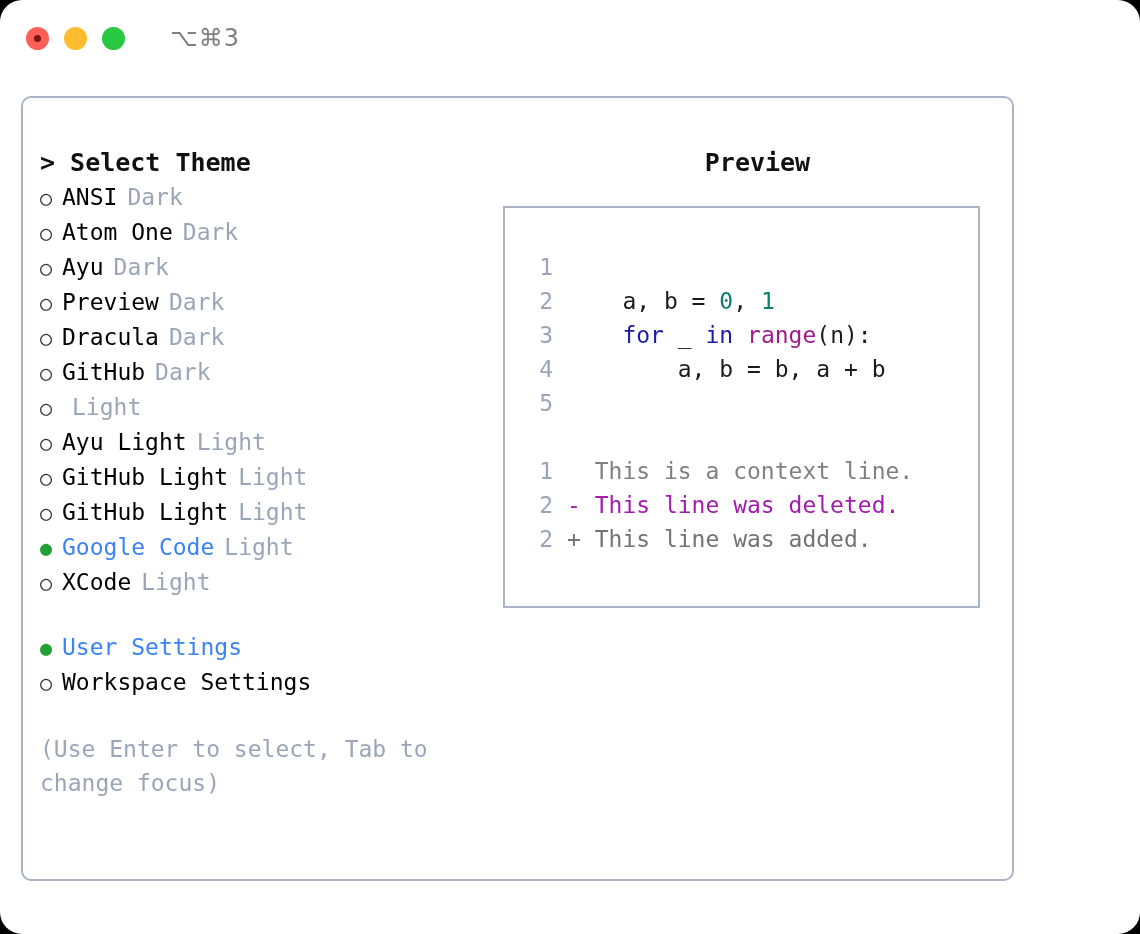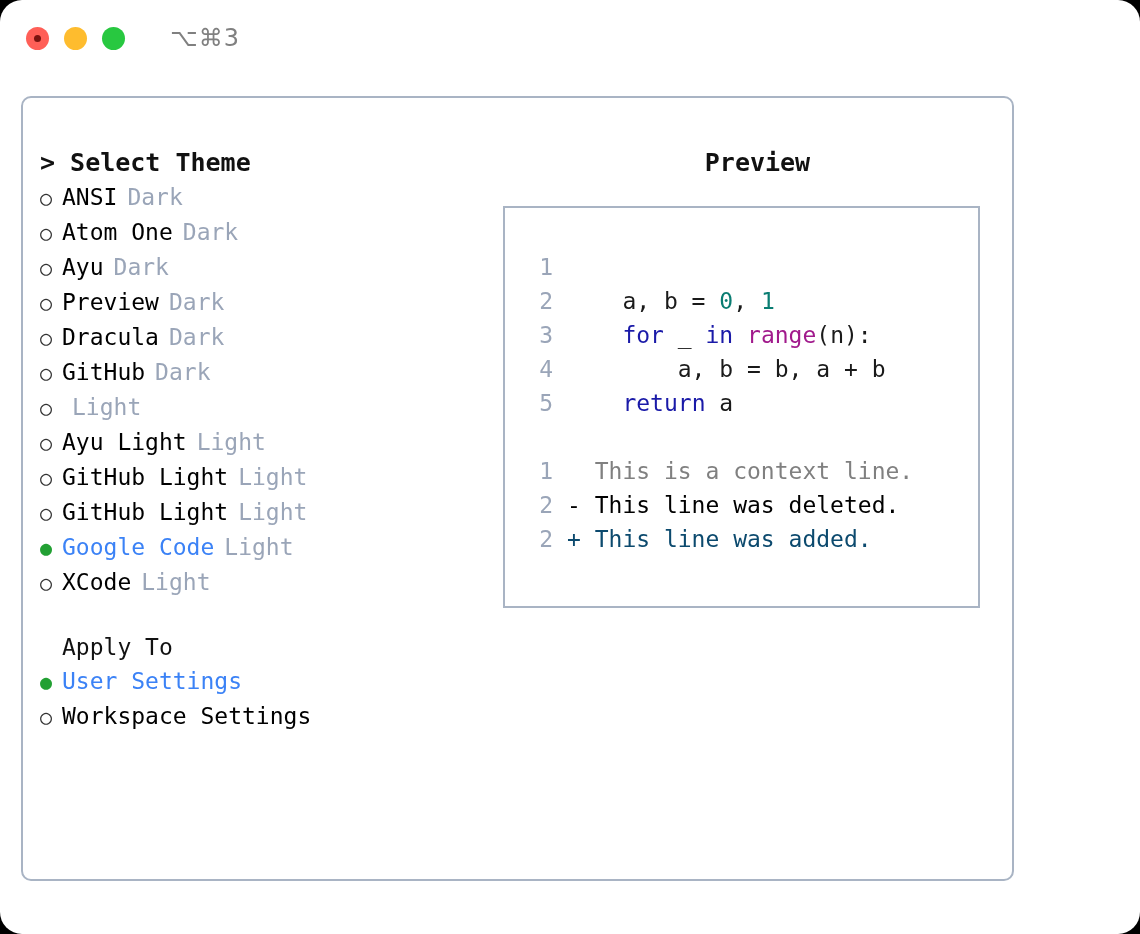--- a/index.html
+++ b/index.html
@@ -176,22 +176,22 @@
     margin-right: 14px;
   }
   .code-text { color: #1a1a1a; }
   .blank-line { height: 34px; }
 
   .tok-kw   { color: #1a1aa8; }
   .tok-fn   { color: #a11a8c; }
   .tok-num  { color: #0a7d72; }
   .tok-pun  { color: #1a1a1a; }
   .tok-ctx  { color: #808080; }
-  .tok-del  { color: #000000; }
-  .tok-add  { color: #0c4a6e; }
+  .tok-del  { color: #a21caf; }
+  .tok-add  { color: #737373; }
 </style>
 </head>
 <body>
 
 <div class="page">
 
   <div class="titlebar">
     <div class="dots">
       <span class="dot red"></span>
       <span class="dot yellow"></span>
@@ -217,39 +217,39 @@
             <div class="opt-row"><span class="marker">○</span><span class="opt-tag">Light</span></div>
             <div class="opt-row"><span class="marker">○</span><span class="opt-label">Ayu Light</span><span class="opt-tag">Light</span></div>
             <div class="opt-row"><span class="marker">○</span><span class="opt-label">GitHub Light</span><span class="opt-tag">Light</span></div>
             <div class="opt-row"><span class="marker">○</span><span class="opt-label">GitHub Light</span><span class="opt-tag">Light</span></div>
             <div class="opt-row selected"><span class="marker on">●</span><span class="opt-label">Google Code</span><span class="opt-tag">Light</span></div>
             <div class="opt-row"><span class="marker">○</span><span class="opt-label">XCode</span><span class="opt-tag">Light</span></div>
           </div>
 
         <div class="group-spacer"></div>
 
-        <div class="apply-header">Apply To</div>
 
         <div class="apply-list" id="apply-list">
             <div class="opt-row selected"><span class="marker on">●</span><span class="opt-label">User Settings</span></div>
             <div class="opt-row"><span class="marker">○</span><span class="opt-label">Workspace Settings</span></div>
           </div>
 
+        <div class="hint">(Use Enter to select, Tab to change focus)</div>
       </div>
 
       <div class="col-right">
         <div class="preview-title">Preview</div>
 
         <div class="preview-box">
           <div id="code-sample">
               <div class="code-line"><span class="lineno">1</span></div>
               <div class="code-line"><span class="lineno">2</span><span class="code-text"><span class="tok-pun">    a, b = </span><span class="tok-num">0</span><span class="tok-pun">, </span><span class="tok-num">1</span></span></div>
               <div class="code-line"><span class="lineno">3</span><span class="code-text"><span class="tok-pun">    </span><span class="tok-kw">for</span><span class="tok-pun"> _ </span><span class="tok-kw">in</span><span class="tok-pun"> </span><span class="tok-fn">range</span><span class="tok-pun">(n):</span></span></div>
               <div class="code-line"><span class="lineno">4</span><span class="code-text"><span class="tok-pun">        a, b = b, a + b</span></span></div>
-              <div class="code-line"><span class="lineno">5</span><span class="code-text"><span class="tok-pun">    </span><span class="tok-kw">return</span><span class="tok-pun"> a</span></span></div>
+              <div class="code-line"><span class="lineno">5</span></div>
             </div>
           <div class="blank-line"></div>
           <div id="diff-sample">
               <div class="code-line"><span class="lineno">1</span><span class="tok-ctx">  This is a context line.</span></div>
               <div class="code-line"><span class="lineno">2</span><span class="tok-del">- This line was deleted.</span></div>
               <div class="code-line"><span class="lineno">2</span><span class="tok-add">+ This line was added.</span></div>
             </div>
         </div>
       </div>
 

